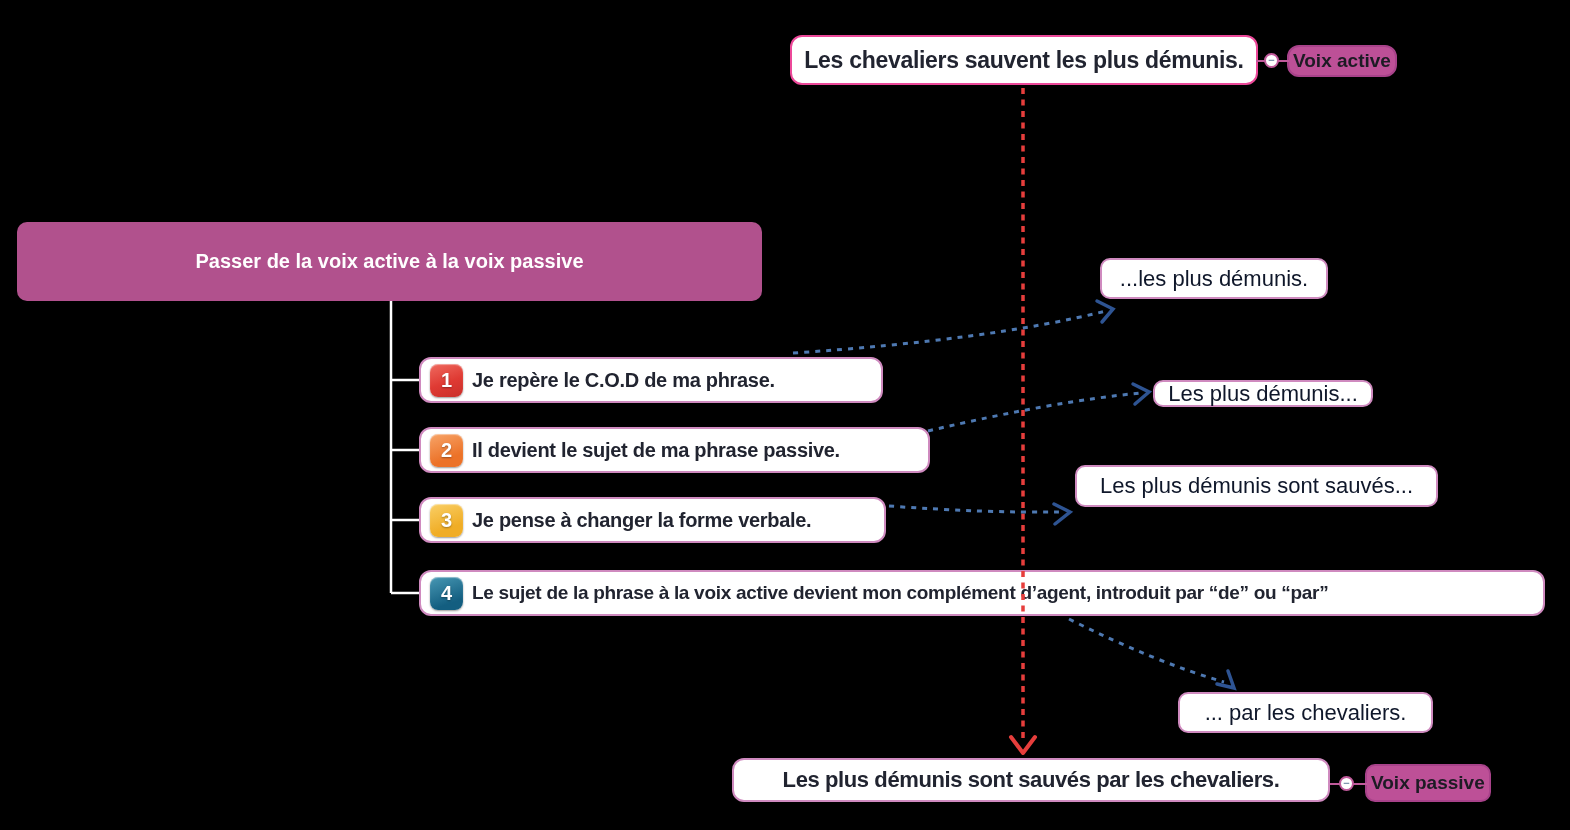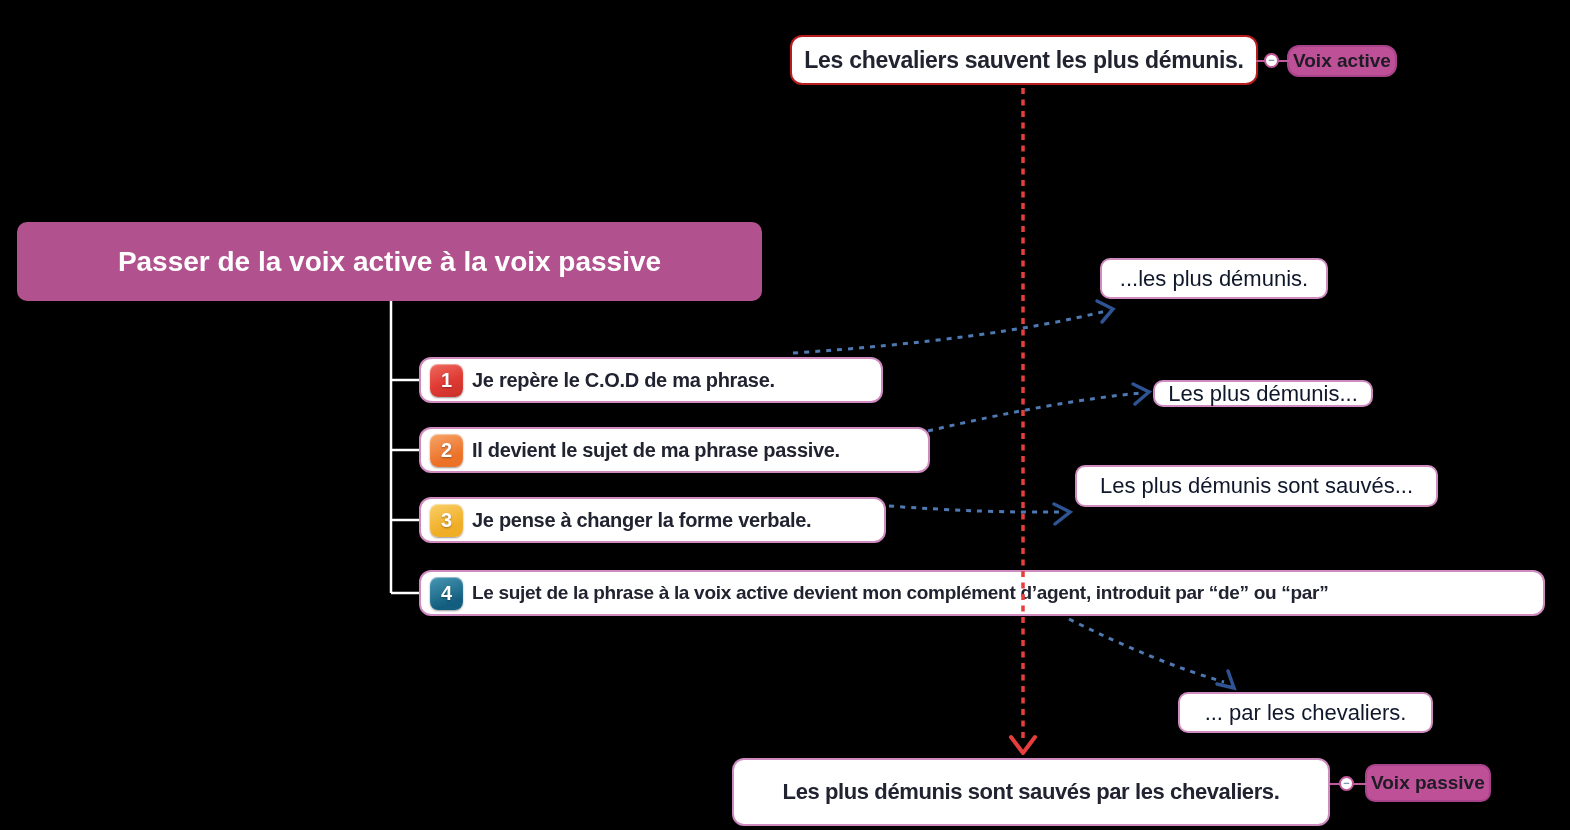--- a/index.html
+++ b/index.html
@@ -5,42 +5,42 @@
   html,body{margin:0;padding:0;background:#000;}
   .stage{
     position:relative;width:1570px;height:830px;background:#000;
     font-family:"Liberation Sans",sans-serif;overflow:hidden;
   }
   .node{
     position:absolute;background:#fff;box-sizing:border-box;
     display:flex;align-items:center;
   }
   .sentence-node{
-    border:2px solid #b91c1c;border-radius:12px;justify-content:center;
+    border:2px solid #ec4899;border-radius:12px;justify-content:center;
     font-weight:600;color:#212430;white-space:nowrap;
   }
   .pink-border{border:2px solid #cf8abf;}
   .step-node{
     border:2px solid #cf8abf;border-radius:12px;padding-left:9px;gap:9px;
     color:#212430;font-weight:700;white-space:nowrap;z-index:2;
   }
   .step-badge{
     width:33px;height:33px;border-radius:8px;flex:0 0 auto;
     display:flex;align-items:center;justify-content:center;
     color:#fff;font-weight:700;font-size:20px;
     text-shadow:0 1px 2px rgba(0,0,0,0.35);
     box-shadow:inset 0 1px 1px rgba(255,255,255,0.45), 0 1px 2px rgba(0,0,0,0.4);
   }
   .badge-1{background:linear-gradient(160deg,#ef6a5f 0%,#df3a33 55%,#c92f2a 100%);}
   .badge-2{background:linear-gradient(160deg,#f7a468 0%,#ec7228 70%);}
   .badge-3{background:linear-gradient(160deg,#f9cf66 0%,#f0ad26 70%);}
   .badge-4{background:linear-gradient(160deg,#4898b4 0%,#135e80 75%);}
   .title-node{
     border-radius:10px;background:#b1518d;justify-content:center;
-    color:#fff;font-weight:700;font-size:28px;white-space:nowrap;z-index:2;
+    color:#fff;font-weight:700;font-size:20px;white-space:nowrap;z-index:2;
   }
   .voice-badge{
     position:absolute;border-radius:12px;background:#bd5097;border:2px solid #a8428a;
     display:flex;align-items:center;justify-content:center;padding:0 4px;
     color:#1d1b24;font-weight:700;font-size:19px;white-space:nowrap;z-index:2;
     box-sizing:border-box;
   }
   .example-node{
     border:2px solid #cf8abf;border-radius:10px;justify-content:center;
     color:#0f172a;font-weight:400;font-size:22px;white-space:nowrap;z-index:2;
@@ -95,21 +95,21 @@
   <div class="node example-node" style="left:1153px;top:380px;width:220px;height:27px;">
     <span>Les plus démunis...</span>
   </div>
   <div class="node example-node" style="left:1075px;top:465px;width:363px;height:42px;justify-content:center;">
     <span>Les plus démunis sont sauvés...</span>
   </div>
   <div class="node example-node" style="left:1178px;top:692px;width:255px;height:41px;">
     <span>... par les chevaliers.</span>
   </div>
 
-  <div class="node sentence-node pink-border" style="left:732px;top:758px;width:598px;height:68px;font-size:22px;font-weight:700;letter-spacing:-0.4px;border-color:#cf8abf;">
+  <div class="node sentence-node pink-border" style="left:732px;top:758px;width:598px;height:44px;font-size:22px;font-weight:700;letter-spacing:-0.4px;border-color:#cf8abf;">
     <span>Les plus démunis sont sauvés par les chevaliers.</span>
   </div>
   <div class="voice-badge" style="left:1365px;top:764px;height:38px;border-radius:10px;">
     <span>Voix passive</span>
   </div>
 
   <svg class="overlay" width="1570" height="830" viewBox="0 0 1570 830">
 
     <path d="M391 301 L391 593 M391 380 H419 M391 450 H419 M391 520 H419 M391 593 H419" fill="none" stroke="#ffffff" stroke-width="2.5"></path>
 

